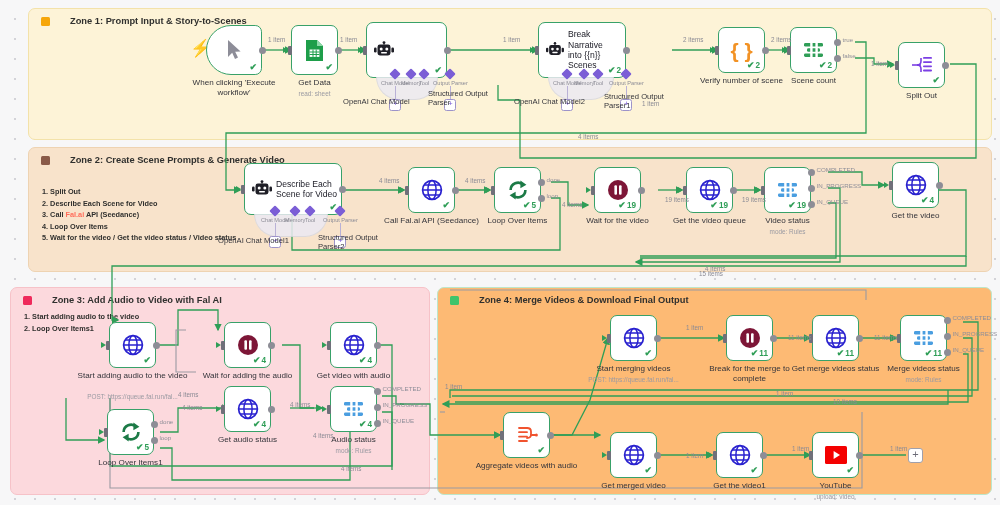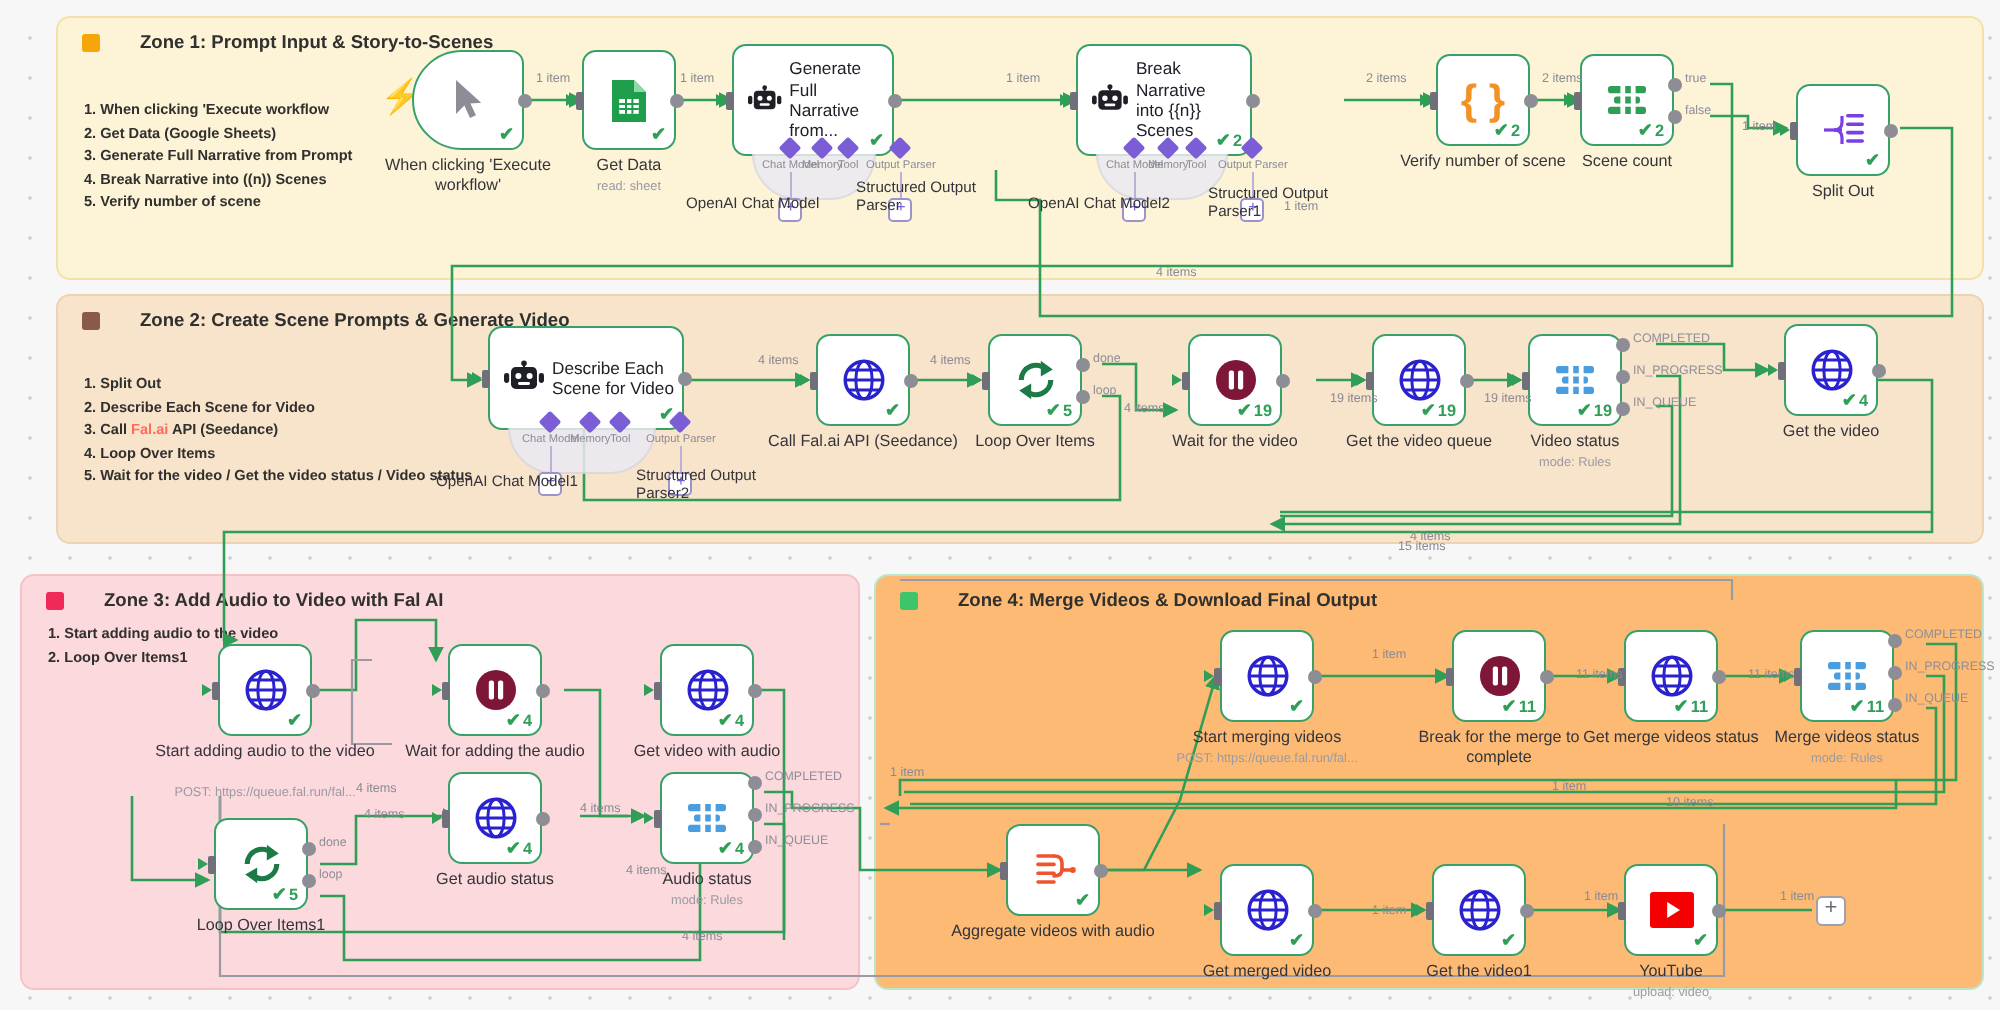--- a/index.html
+++ b/index.html
@@ -81,27 +81,20 @@
 </head>
 <body>
 
 <div id="canvas">
 
   <div class="zone z1">
     <div class="ztitle">
       <span class="zswatch" style="background:#f6a609"></span>
       <span>Zone 1: Prompt Input &amp; Story-to-Scenes</span>
     </div>
-    <div class="zlist" style="top:40px">
-      <div>1. When clicking 'Execute workflow</div>
-      <div>2. Get Data (Google Sheets)</div>
-      <div>3. Generate Full Narrative from Prompt</div>
-      <div>4. Break Narrative into ((n)) Scenes</div>
-      <div>5. Verify number of scene</div>
-    </div>
   </div>
 
   <div class="zone z2">
     <div class="ztitle">
       <span class="zswatch" style="background:#8a5a48"></span>
       <span>Zone 2: Create Scene Prompts &amp; Generate Video</span>
     </div>
     <div class="zlist" style="top:38px">
       <div>1. Split Out</div>
       <div>2. Describe Each Scene for Video</div>
@@ -235,24 +228,20 @@
     <svg class="ico" width="20" height="18" viewBox="0 0 20 18">
       <rect x="3.5" y="3.5" width="13" height="11" rx="2.4" fill="#1f1f27"></rect>
       <rect x="0" y="6.5" width="2.6" height="5" rx="1.2" fill="#1f1f27"></rect>
         <rect x="17.4" y="6.5" width="2.6" height="5" rx="1.2" fill="#1f1f27"></rect>
       <circle cx="10" cy="1.6" r="1.4" fill="#1f1f27"></circle>
         <rect x="9.5" y="1.4" width="1" height="2.4" fill="#1f1f27"></rect>
       <circle cx="7.2" cy="8" r="1.5" fill="#fff"></circle>
         <circle cx="12.8" cy="8" r="1.5" fill="#fff"></circle>
       <rect x="7" y="11" width="6" height="1.5" rx="0.7" fill="#fff"></rect>
     </svg>
-    <span class="ntext">
-      <span>Generate Full</span><br>
-      <span>Narrative from...</span>
-    </span>
     <span class="check">✔</span>
     <span class="port-in"></span>
     <span class="port-out"></span>
     <div class="arcbg" style="left:9px;top:54px;width:60px;height:22px;"></div>
     <div class="subports">
       <div class="subport" style="left:14px;top:-3px;">
         <span class="diam"></span>
         <span class="stext">Chat Model</span>
         <span class="stem"></span>
           <span class="plus">+</span>

